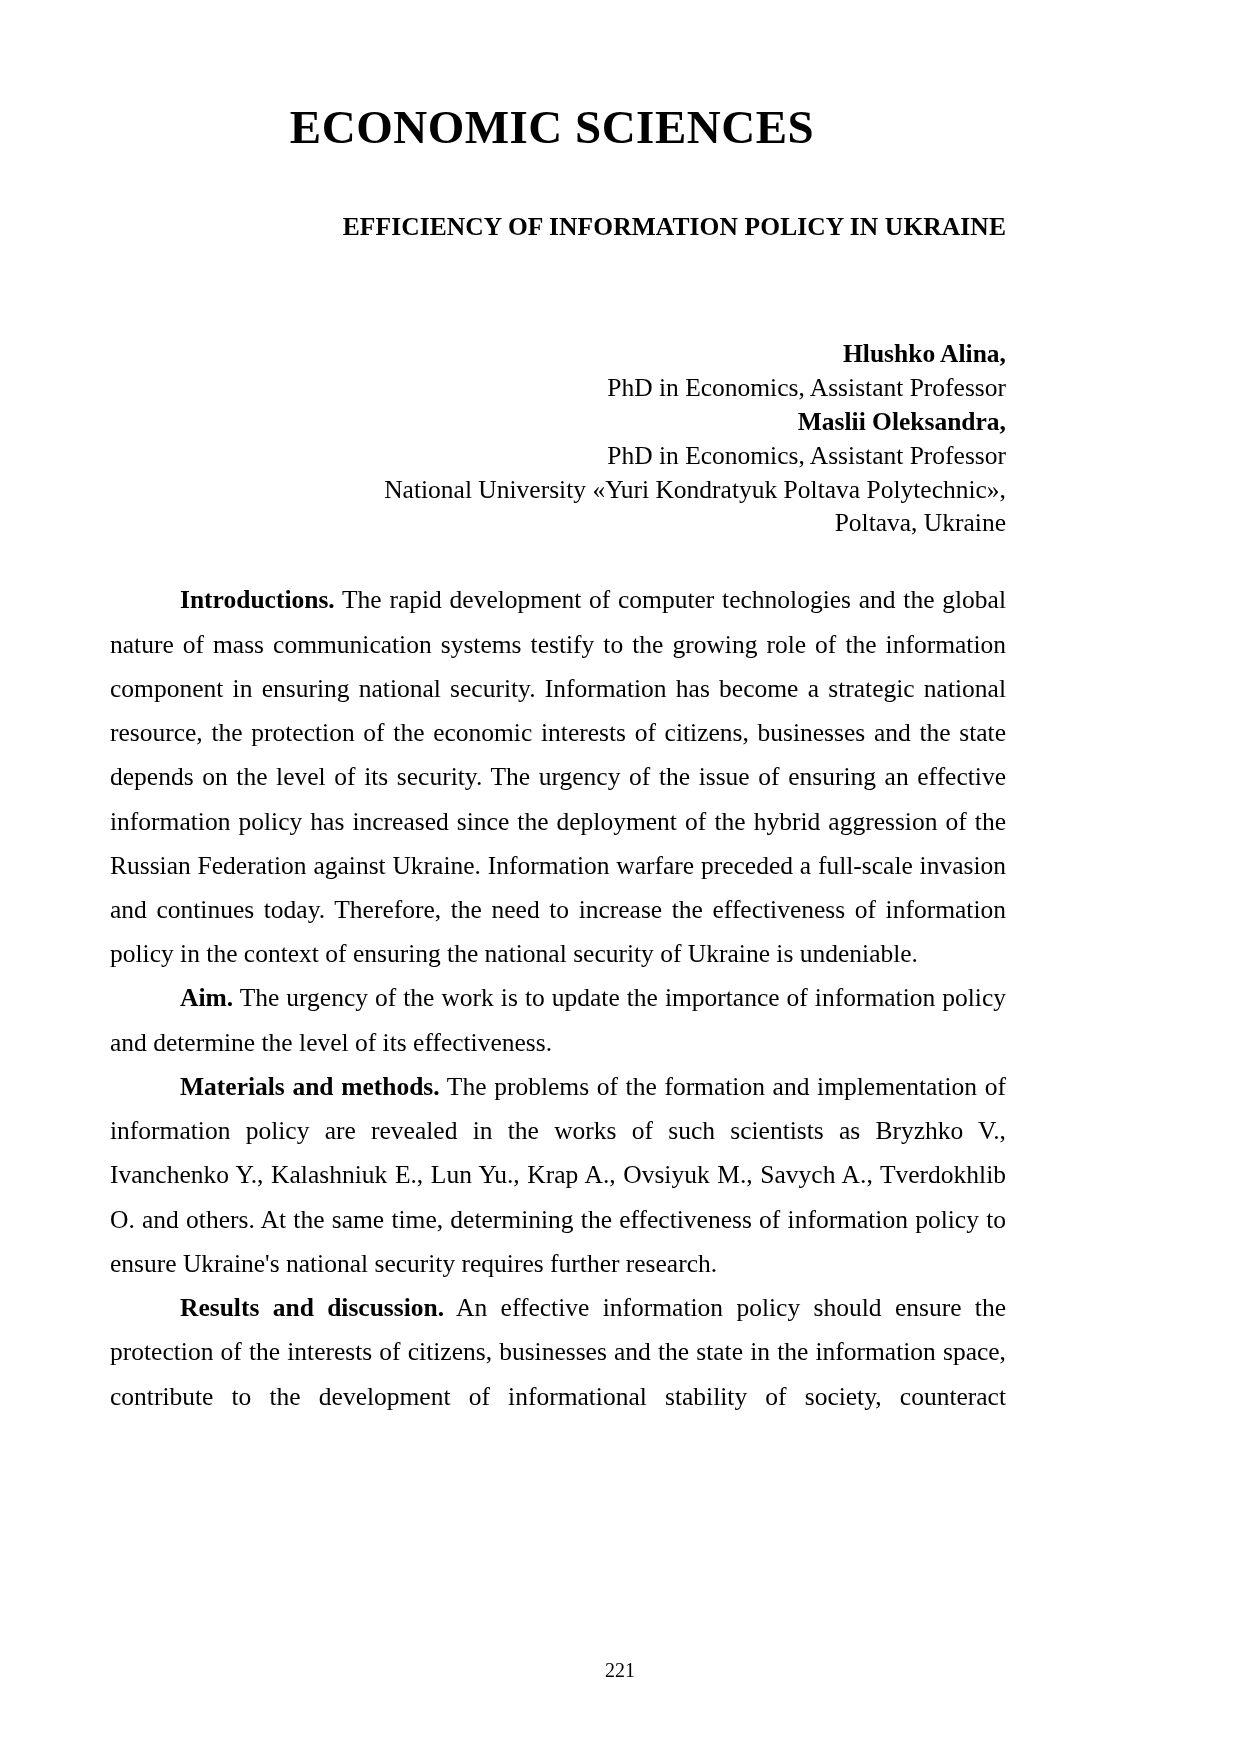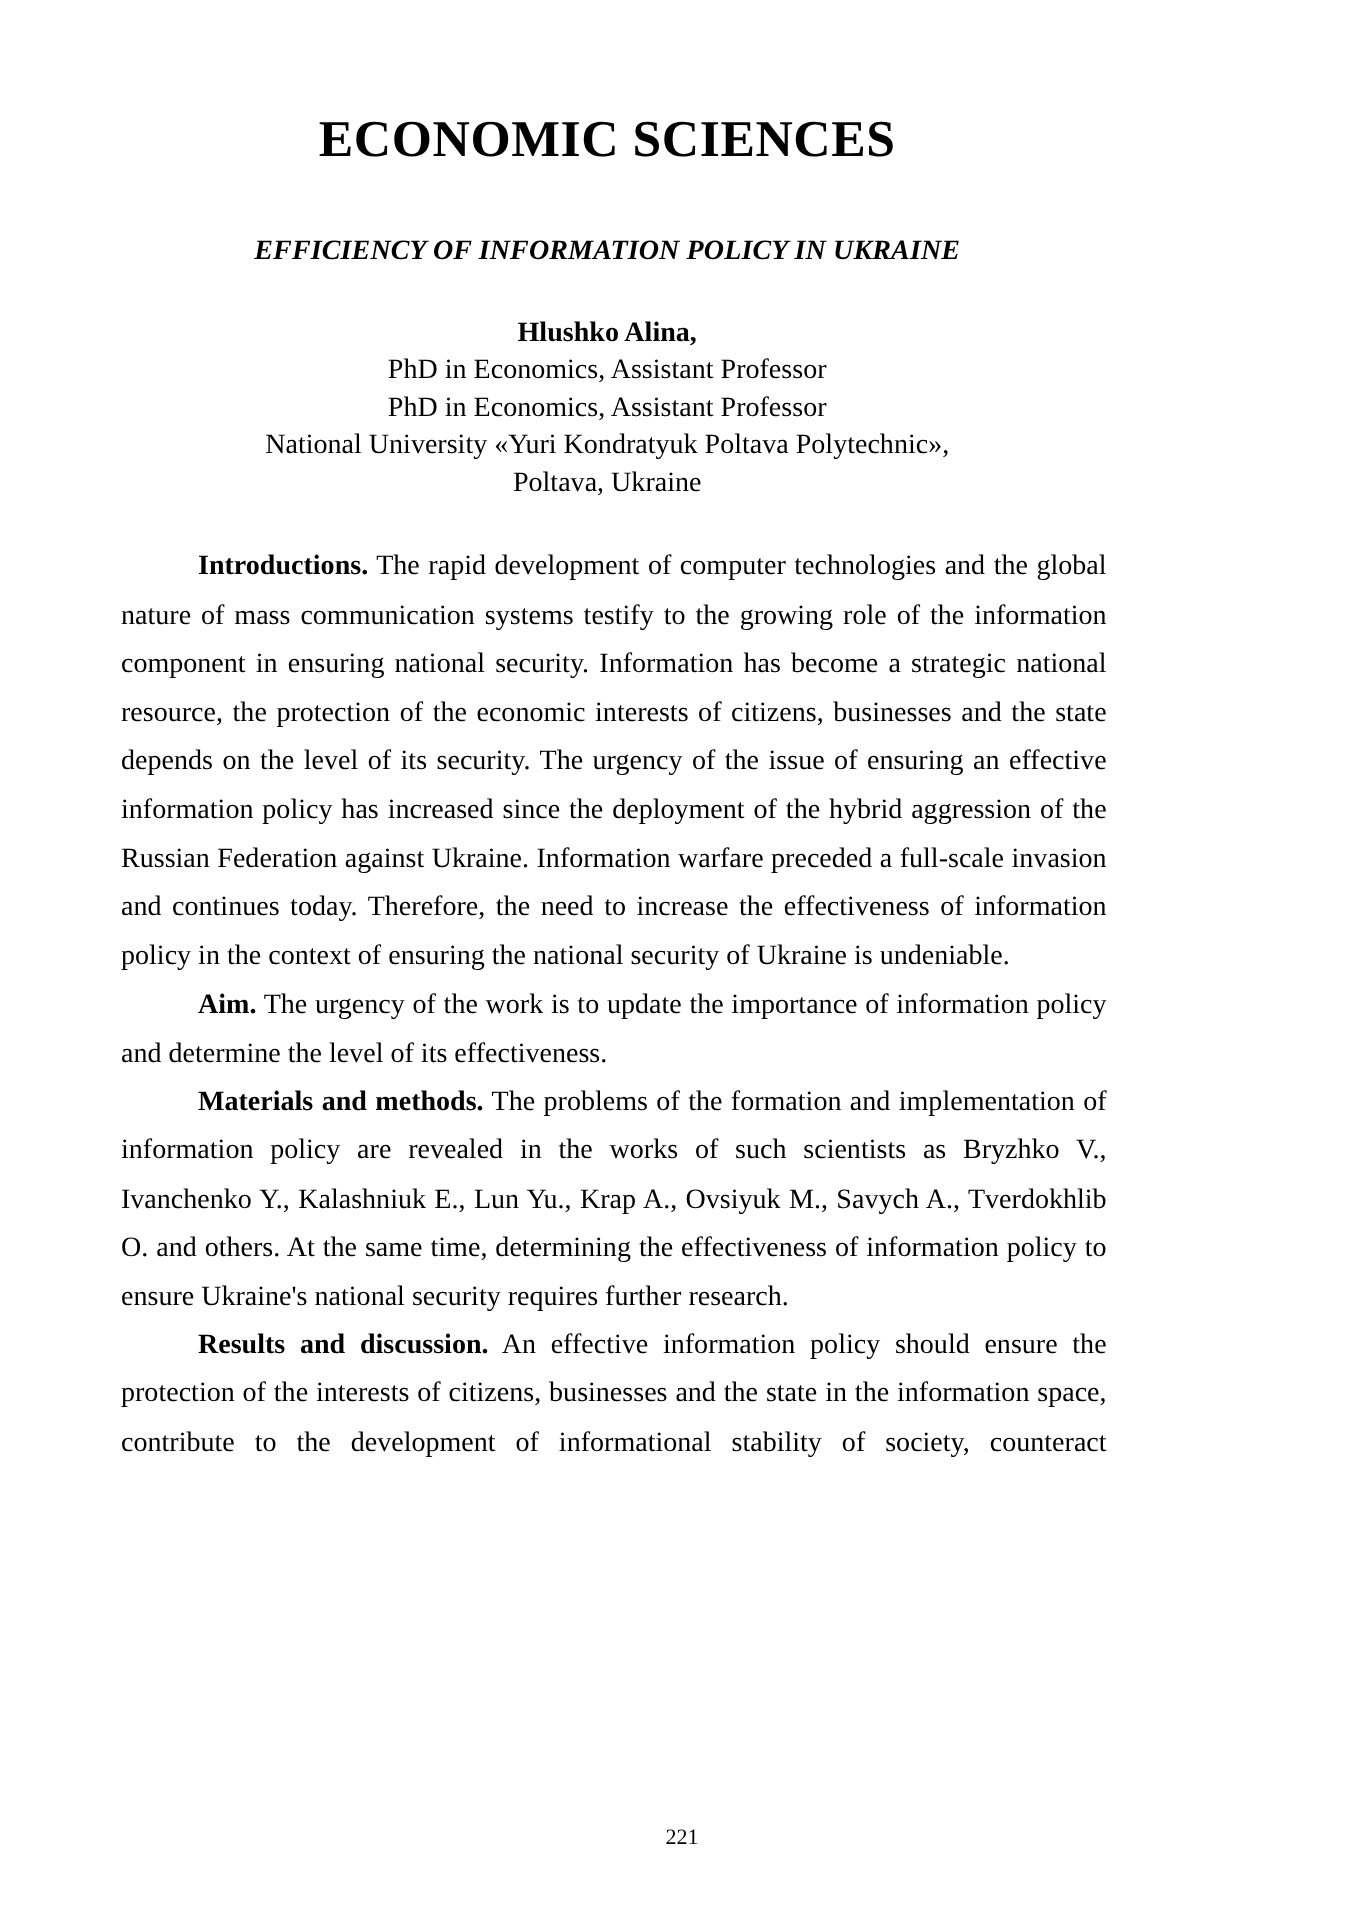--- a/index.html
+++ b/index.html
@@ -37,34 +37,33 @@
     font-weight: bold;
     letter-spacing: 0.5px;
     margin: 0;
     padding-top: 103px;
     line-height: 1.05;
     font-family: "Liberation Serif", "DejaVu Serif", serif;
   }
 
   
   .article-title {
-    text-align: center;
+    text-align: right;
     font-size: 25.5px;
     font-weight: bold;
     margin: 0;
     padding-top: 60px;
     line-height: 1.2;
     letter-spacing: 0.1px;
-    font-style: italic;
   }
 
   
   .author-block {
-    margin-top: 42px;
-    text-align: center;
+    margin-top: 94px;
+    text-align: right;
     font-size: 25.5px;
     line-height: 1.33;
   }
   .author-block .ln {
     display: block;
     white-space: nowrap;
   }
   .author-block .ln.bold {
     font-weight: bold;
   }
@@ -111,20 +110,21 @@
 
   <div class="content">
 
     <h1 class="section-title">ECONOMIC SCIENCES</h1>
 
     <h2 class="article-title">EFFICIENCY OF INFORMATION POLICY IN UKRAINE</h2>
 
     <div class="author-block">
       <span class="ln bold">Hlushko Alina,</span>
       <span class="ln">PhD in Economics, Assistant Professor</span>
+      <span class="ln bold">Maslii Oleksandra,</span>
       <span class="ln">PhD in Economics, Assistant Professor</span>
       <span class="ln">National University «Yuri Kondratyuk Poltava Polytechnic»,</span>
       <span class="ln">Poltava, Ukraine</span>
     </div>
 
     <div class="body-text">
 
       <p><span class="lead">Introductions.</span><span> The rapid development of computer technologies and the global nature of mass communication systems testify to the growing role of the information component in ensuring national security. Information has become a strategic national resource, the protection of the economic interests of citizens, businesses and the state depends on the level of its security. The urgency of the issue of ensuring an effective information policy has increased since the deployment of the hybrid aggression of the Russian Federation against Ukraine. Information warfare preceded a full-scale invasion and continues today. Therefore, the need to increase the effectiveness of information policy in the context of ensuring the national security of Ukraine is undeniable.</span></p>
 
       <p><span class="lead">Aim.</span><span> The urgency of the work is to update the importance of information policy and determine the level of its effectiveness.</span></p>

